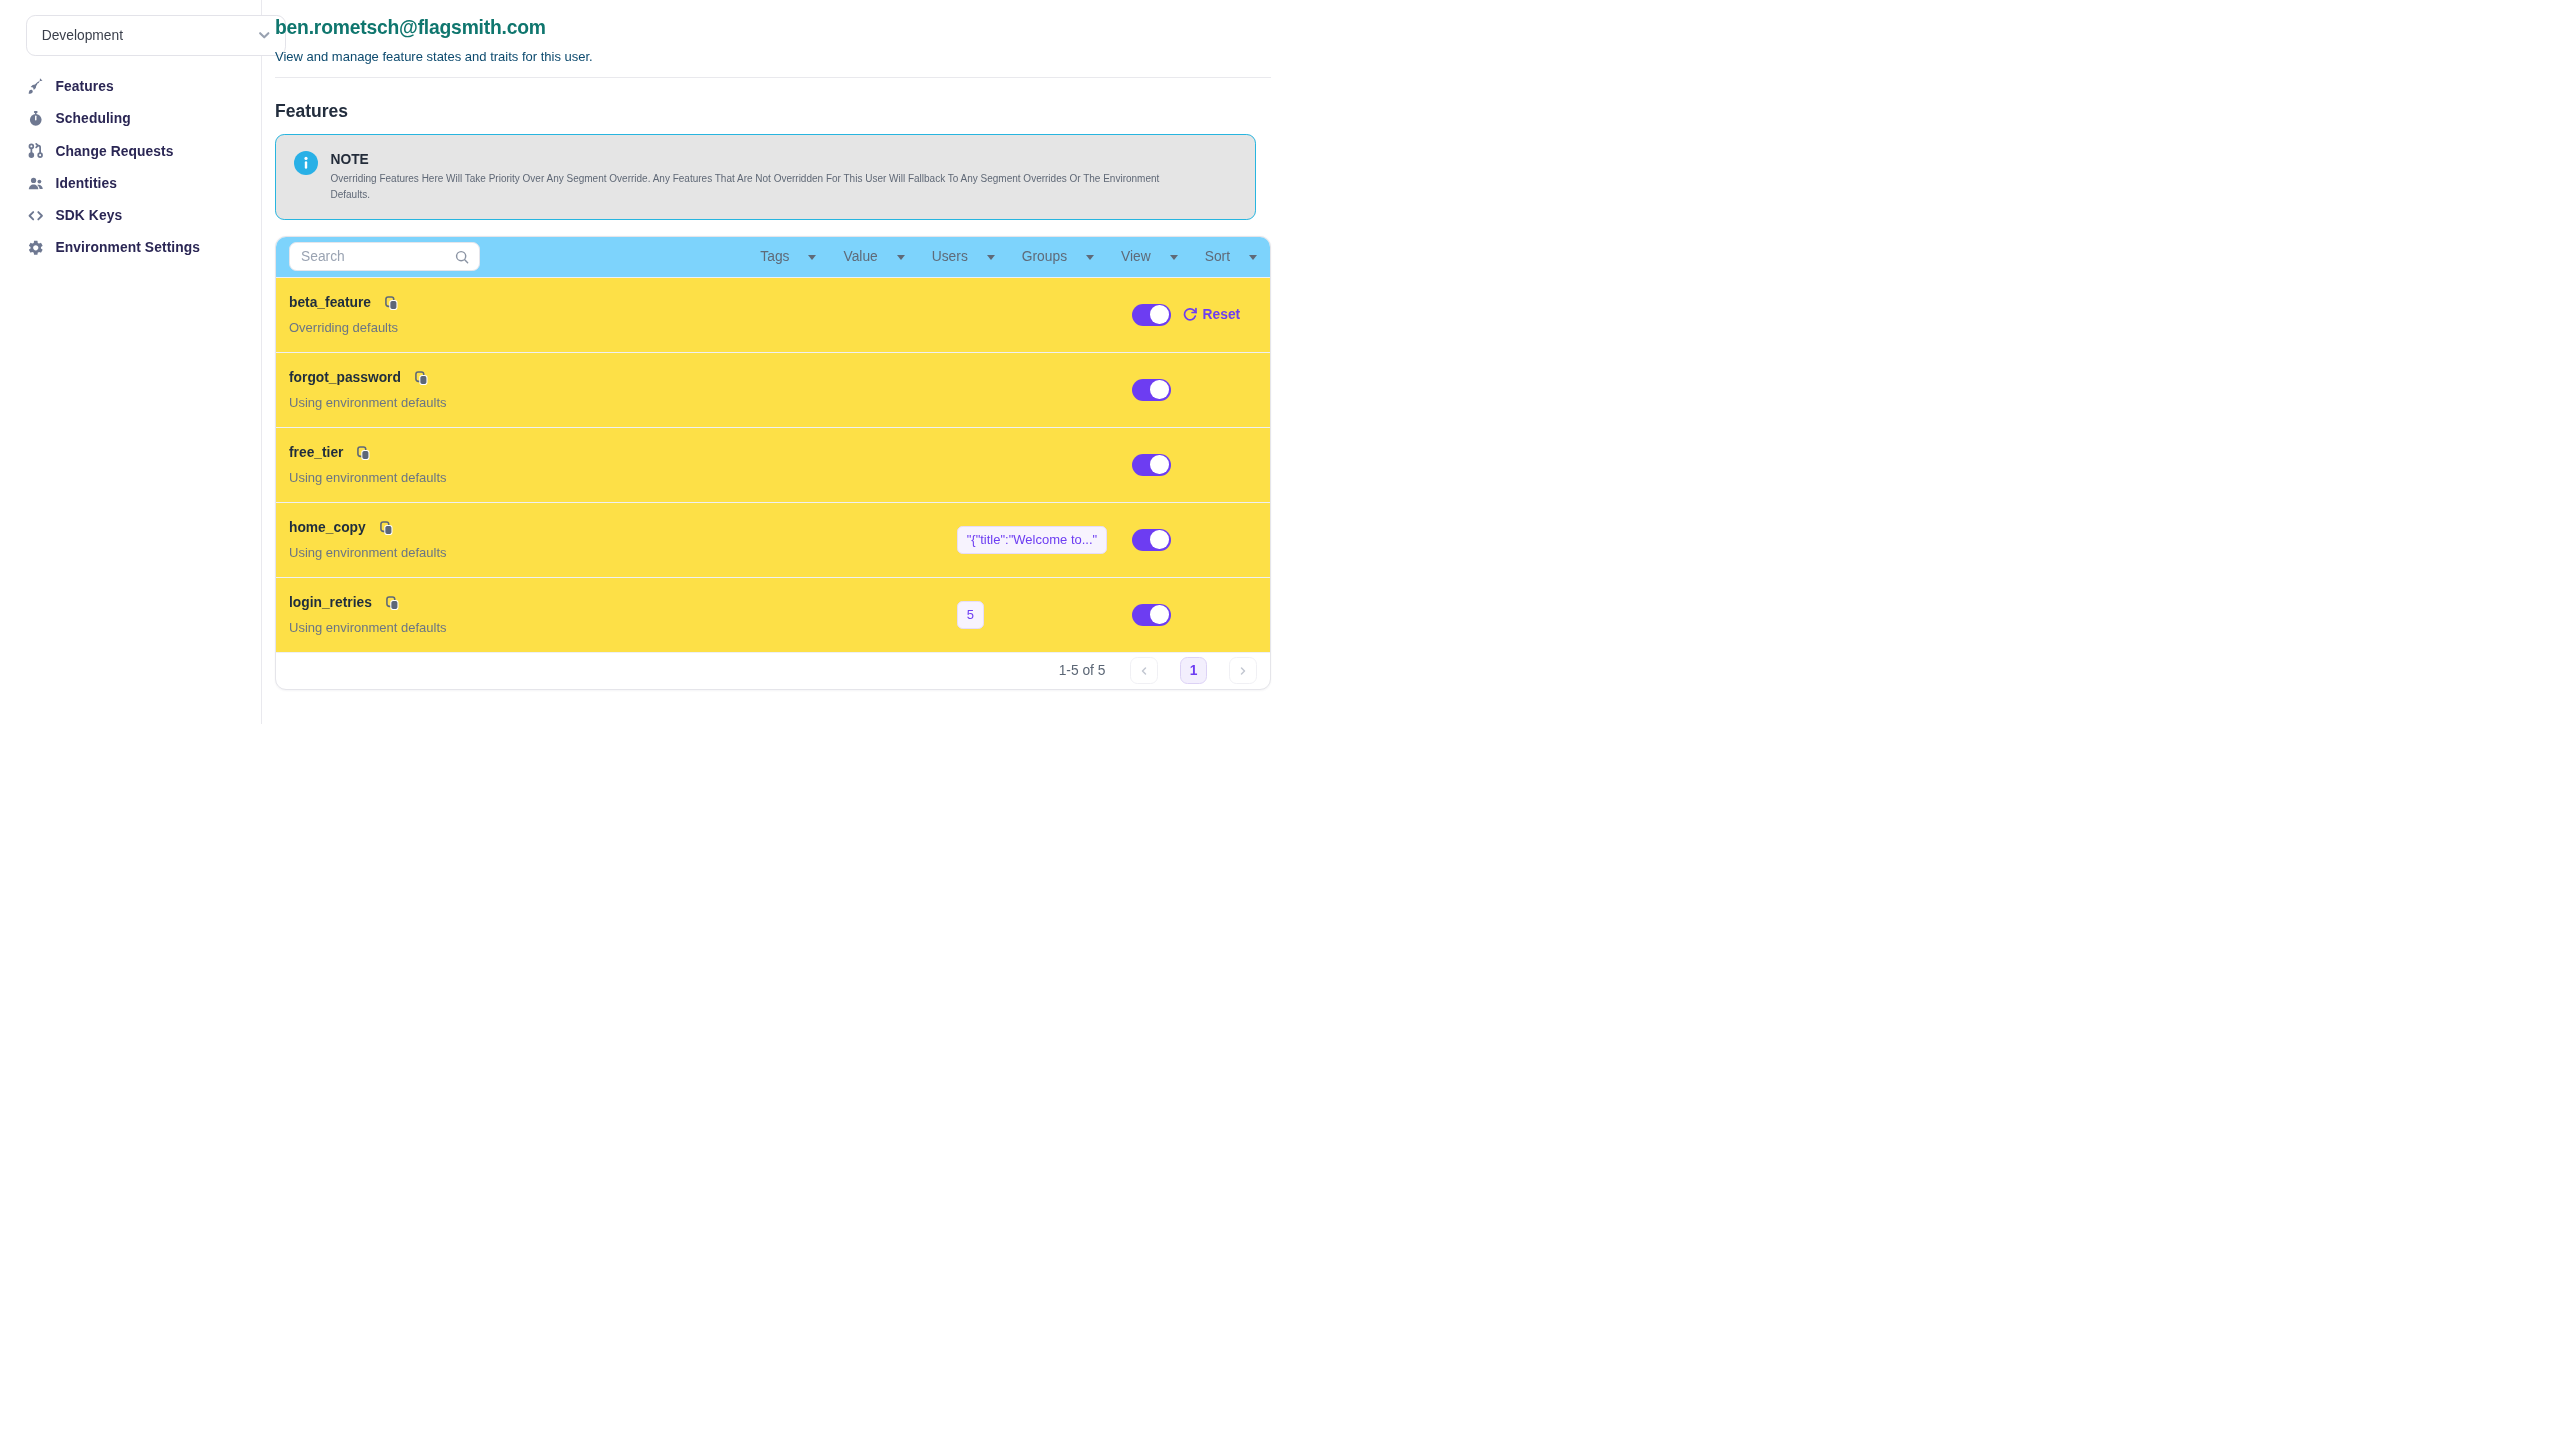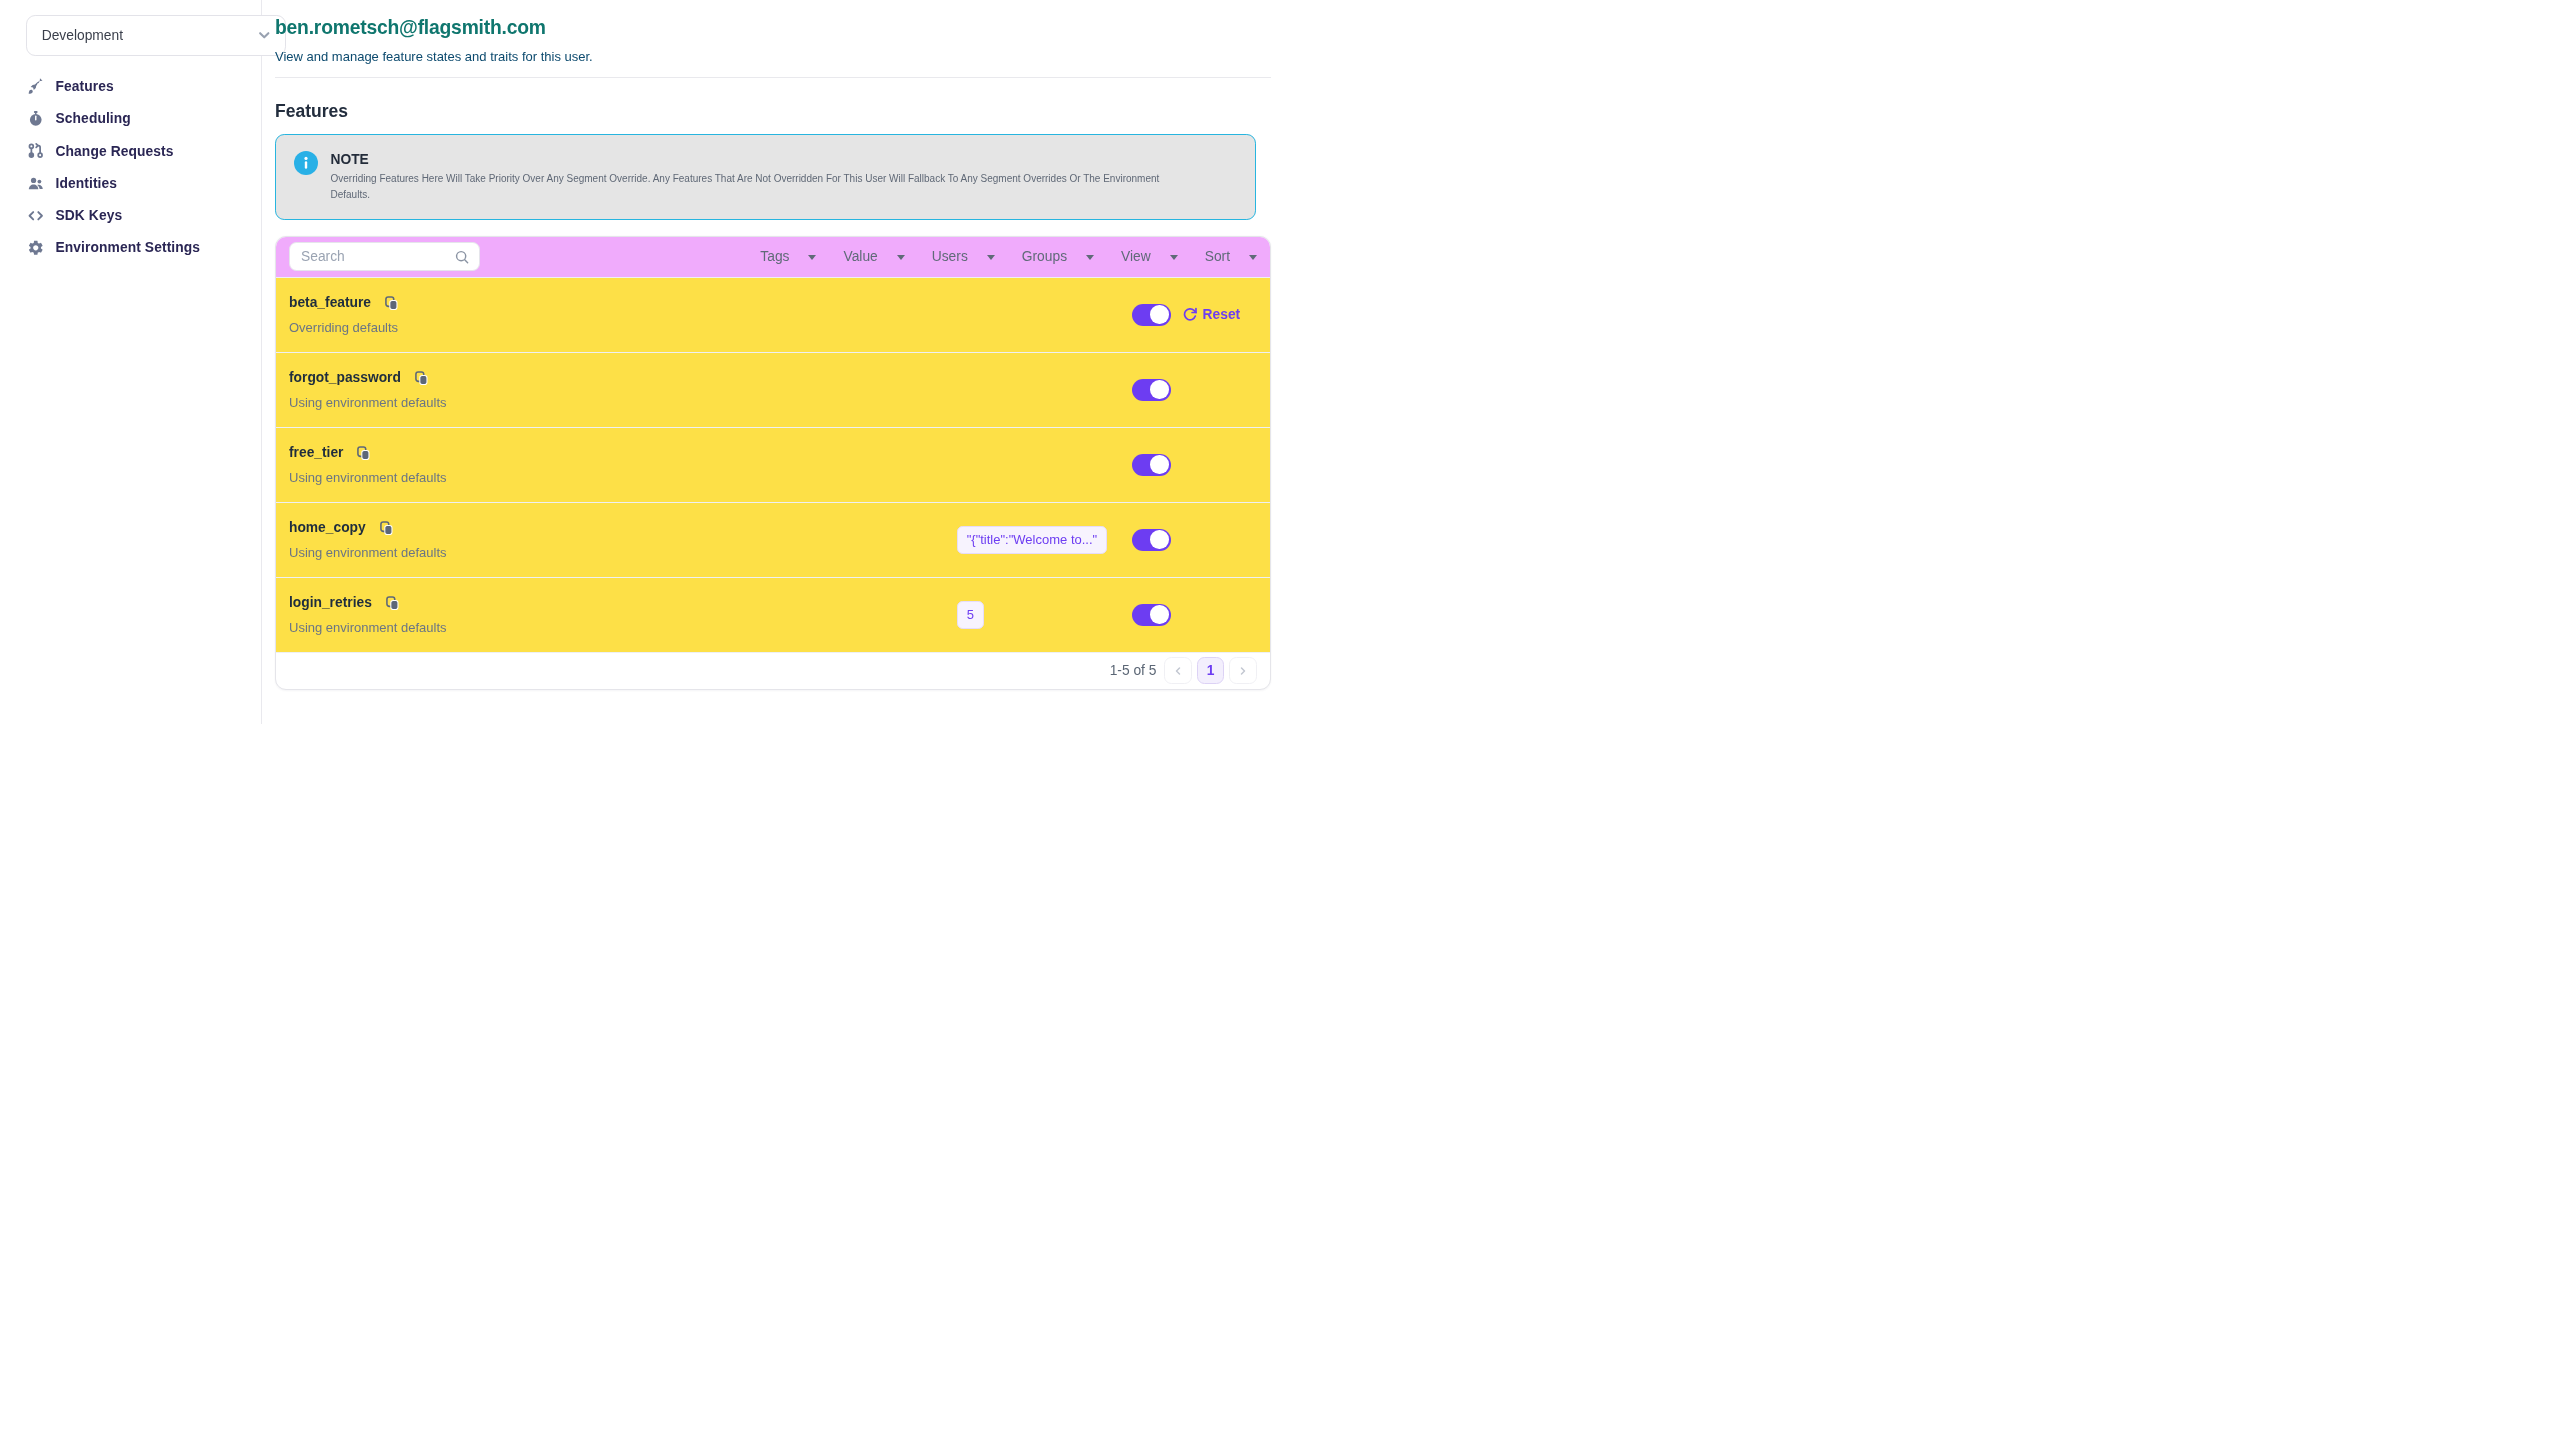--- a/index.html
+++ b/index.html
@@ -49,21 +49,21 @@
   }
   .note-title { font-size:13.8px; font-weight:700; color:#232c3a; margin-top:2.8px; }
   .note-body { font-size:10px; color:#5f6876; line-height:1.6; margin-top:4.6px; }
 
   
   .panel {
     margin-top:15.6px; border:0.9px solid #e5e5ea; border-radius:11px; overflow:hidden;
     background:#fff; box-shadow:0 0.9px 1.8px rgba(40,40,70,.05);
   }
   .panel-header {
-    height:40px; background:#f0abfc; display:flex; align-items:center;
+    height:40px; background:#7dd3fc; display:flex; align-items:center;
     padding:0 13px;
   }
   .search-box {
     width:191px; height:29px; background:#fff; border:0.9px solid #e5e5eb; border-radius:7.4px;
     display:flex; align-items:center; padding:0 9.2px 0 11px;
   }
   .search-box input {
     border:none; outline:none; flex:1; font-size:13.8px; color:#3a3f4b; background:transparent;
     font-family:inherit; min-width:0;
   }
@@ -95,21 +95,21 @@
     position:absolute; top:1.8px; right:1.8px; width:18.4px; height:18.4px; border-radius:50%;
     background:#fff;
   }
   .reset-slot { width:72px; margin-left:11px; display:flex; align-items:center; gap:5.5px; flex-shrink:0; }
   .reset-link { display:flex; align-items:center; gap:5.5px; color:#6d3df2; cursor:pointer; }
   .reset-link svg { width:15.6px; height:15.6px; }
   .reset-label { font-size:13.8px; font-weight:700; }
 
   .panel-footer {
     height:37px; border-top:0.9px solid #eef0f4; display:flex; align-items:center;
-    justify-content:flex-end; gap:5px; padding:0 13px;
+    justify-content:flex-end; gap:22px; padding:0 13px;
   }
   .pag-summary { font-size:13.8px; color:#5b6675; margin-right:2.8px; }
   .pag-btn {
     width:27.6px; height:27.6px; border-radius:7.4px; border:0.9px solid #f0f0f4; background:#fff;
     display:flex; align-items:center; justify-content:center; cursor:pointer;
   }
   .pag-btn svg { width:12px; height:12px; color:#c2c7d1; }
   .pag-btn.current {
     background:#f3effd; border:0.9px solid #dcd2f5; color:#6d3df2;
     font-size:13.8px; font-weight:700;

